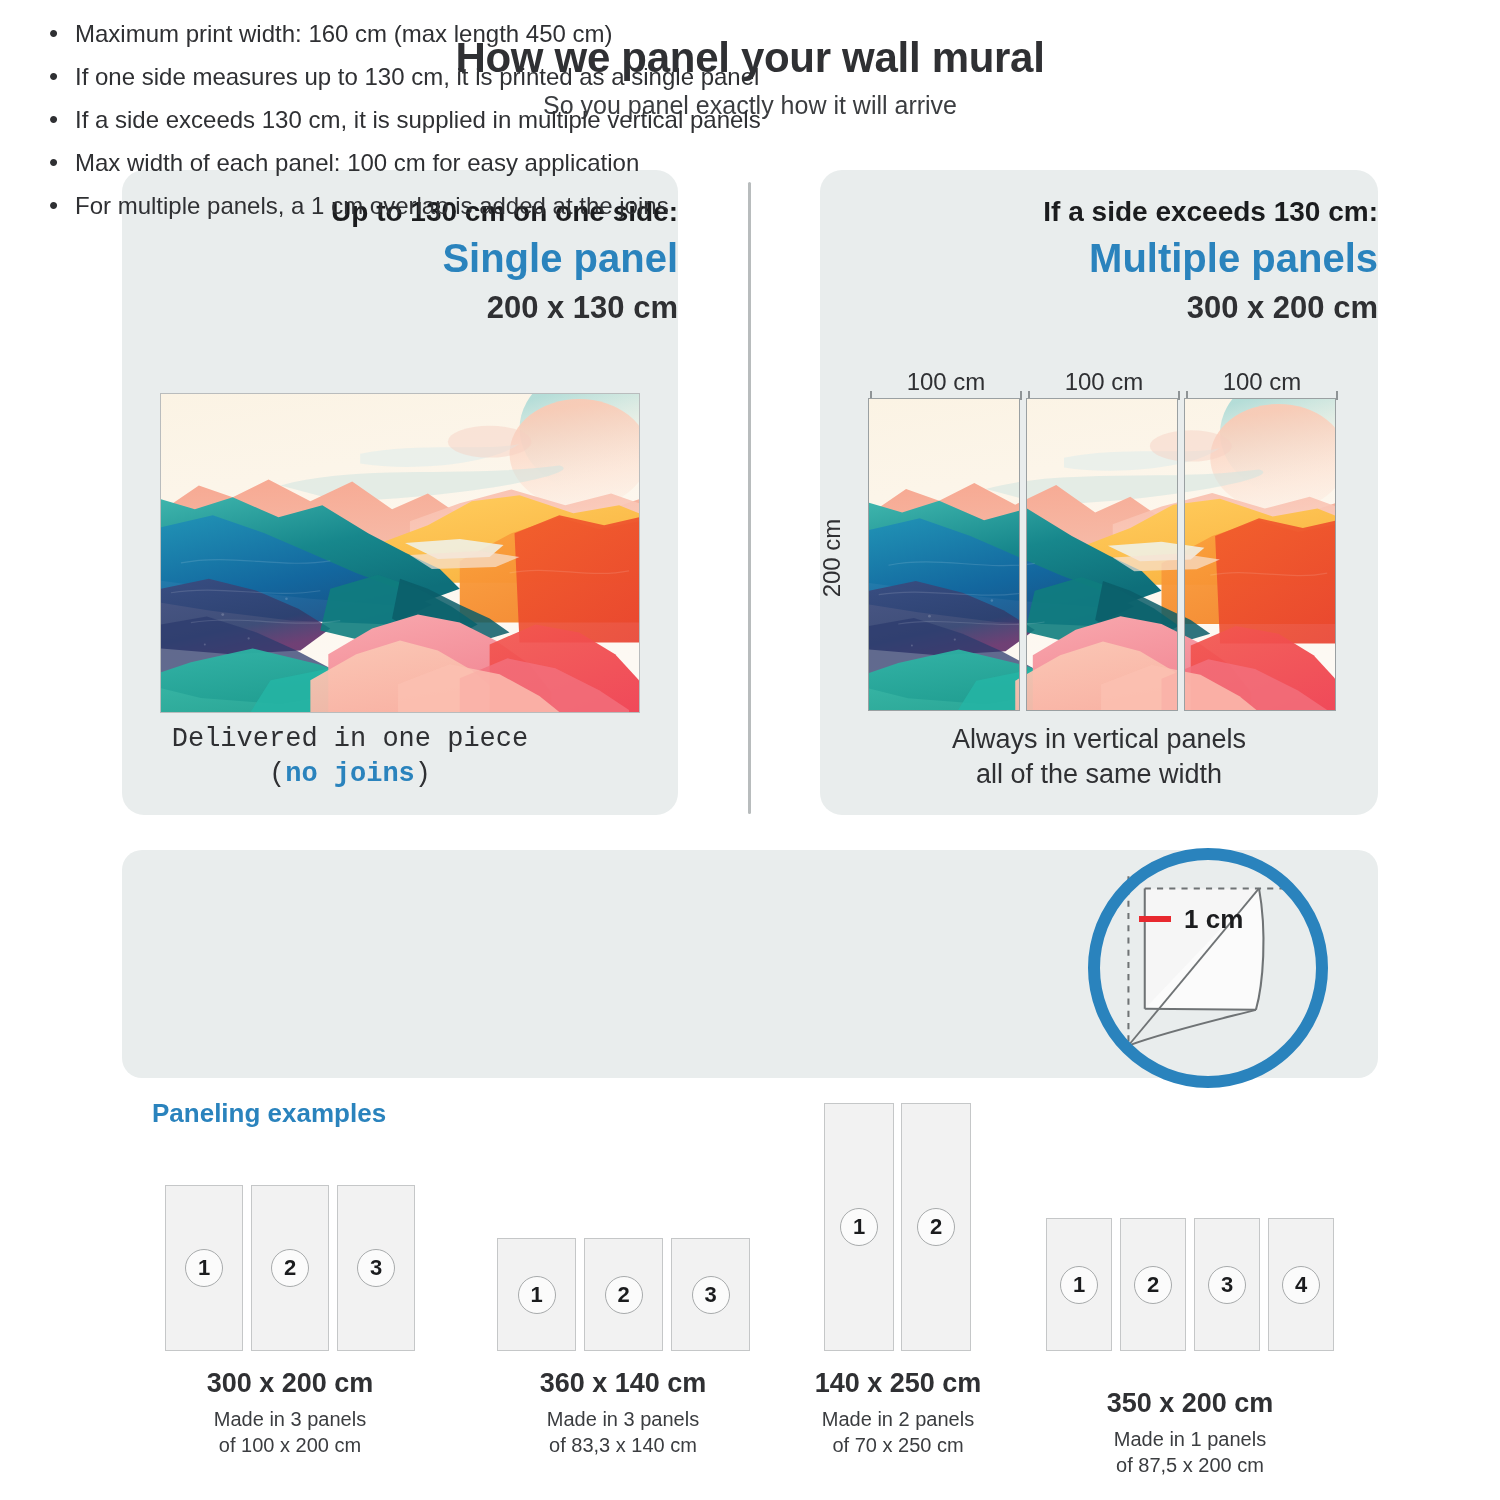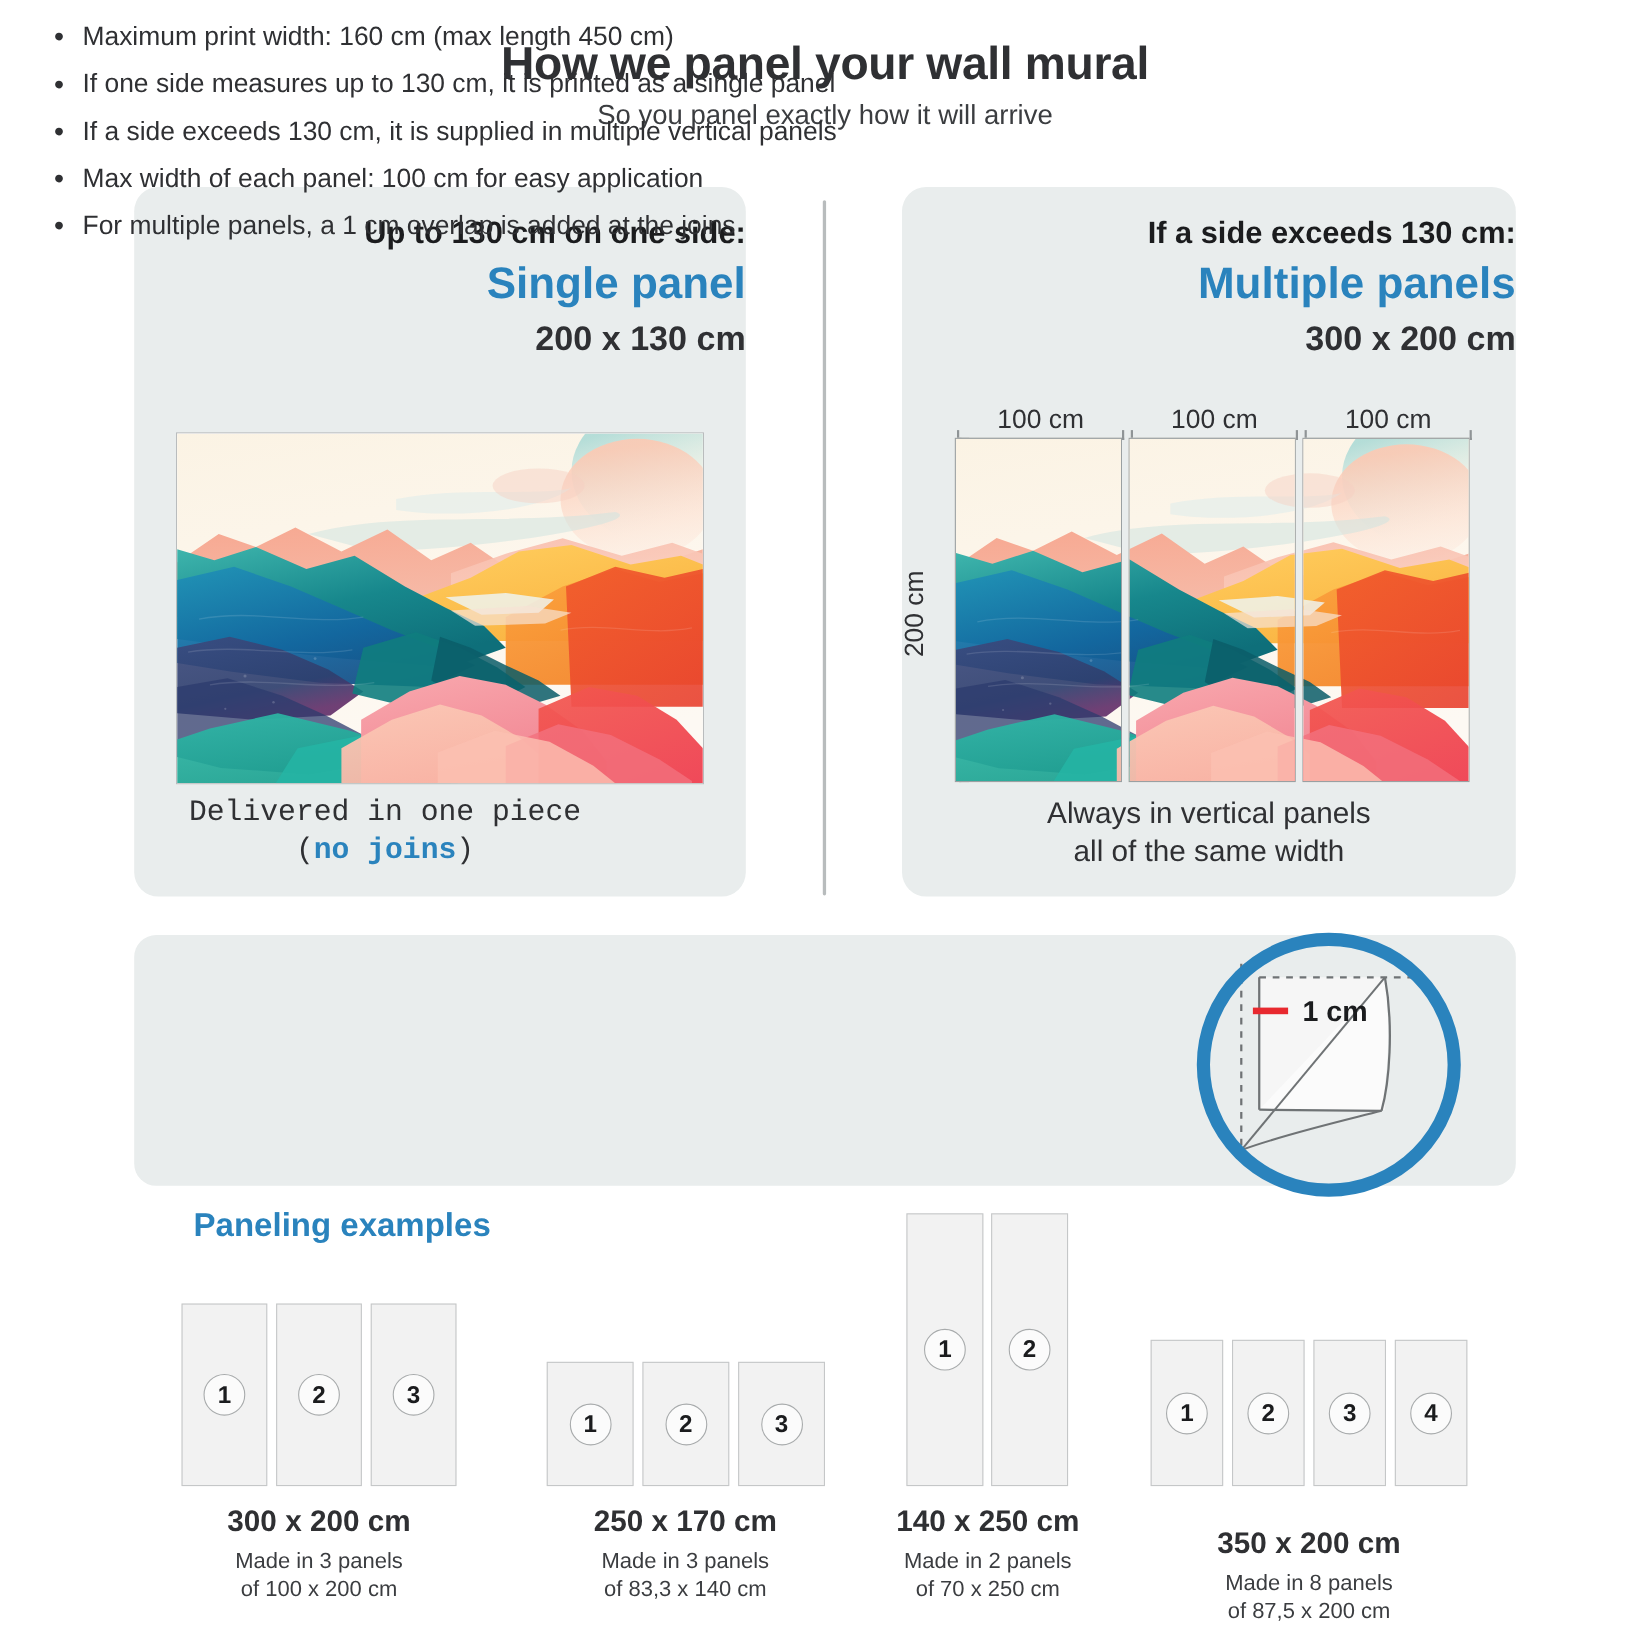--- a/index.html
+++ b/index.html
@@ -103,22 +103,22 @@
     position: absolute; left: 96px; top: 56px;
     font-size: 26px; font-weight: 700; color: #1b1c1e;
   }
   .cm-dash {
     position: absolute; left: 51px; top: 68px; width: 32px; height: 6px;
     background: #e8292f;
   }
 
   
   .pe-title {
-    position: absolute; left: 176px; top: 1098px;
-    font-size: 30px; font-weight: 700; color: #2a83bd;
+    position: absolute; left: 152px; top: 1098px;
+    font-size: 26px; font-weight: 700; color: #2a83bd;
   }
   .ex { position: absolute; }
   .ex-panels { position: absolute; }
   .ep {
     position: absolute; top: 0; height: 100%;
     background: #f2f2f2; border: 1px solid #c5c7c8;
     display: flex; align-items: center; justify-content: center;
   }
   .num {
     width: 38px; height: 38px; border-radius: 50%;
@@ -385,21 +385,21 @@
         <span class="num">1</span>
       </div>
       <div class="ep" style="left:87px; width:79px;">
         <span class="num">2</span>
       </div>
       <div class="ep" style="left:174px; width:79px;">
         <span class="num">3</span>
       </div>
     </div>
     <div class="ex-cap" style="left:473px; top:1368px; width:300px;">
-      <div class="ex-size">250 x 170 cm</div>
+      <div class="ex-size">360 x 140 cm</div>
       <div class="ex-desc">
         <div>Made in 3 panels</div>
         <div>of 83,3 x 140 cm</div>
       </div>
     </div>
   </div>
 
   <div class="ex">
     <div class="ex-panels" style="left:824px; top:1103px; width:147px; height:248px;">
       <div class="ep" style="left:0px; width:70px;">
@@ -429,19 +429,19 @@
       <div class="ep" style="left:148px; width:66px;">
         <span class="num">3</span>
       </div>
       <div class="ep" style="left:222px; width:66px;">
         <span class="num">4</span>
       </div>
     </div>
     <div class="ex-cap" style="left:1040px; top:1368px; width:300px;margin-top:20px;">
       <div class="ex-size">350 x 200 cm</div>
       <div class="ex-desc">
-        <div>Made in 8 panels</div>
+        <div>Made in 1 panels</div>
         <div>of 87,5 x 200 cm</div>
       </div>
     </div>
   </div>
 
 </div>
 
 </body></html>

